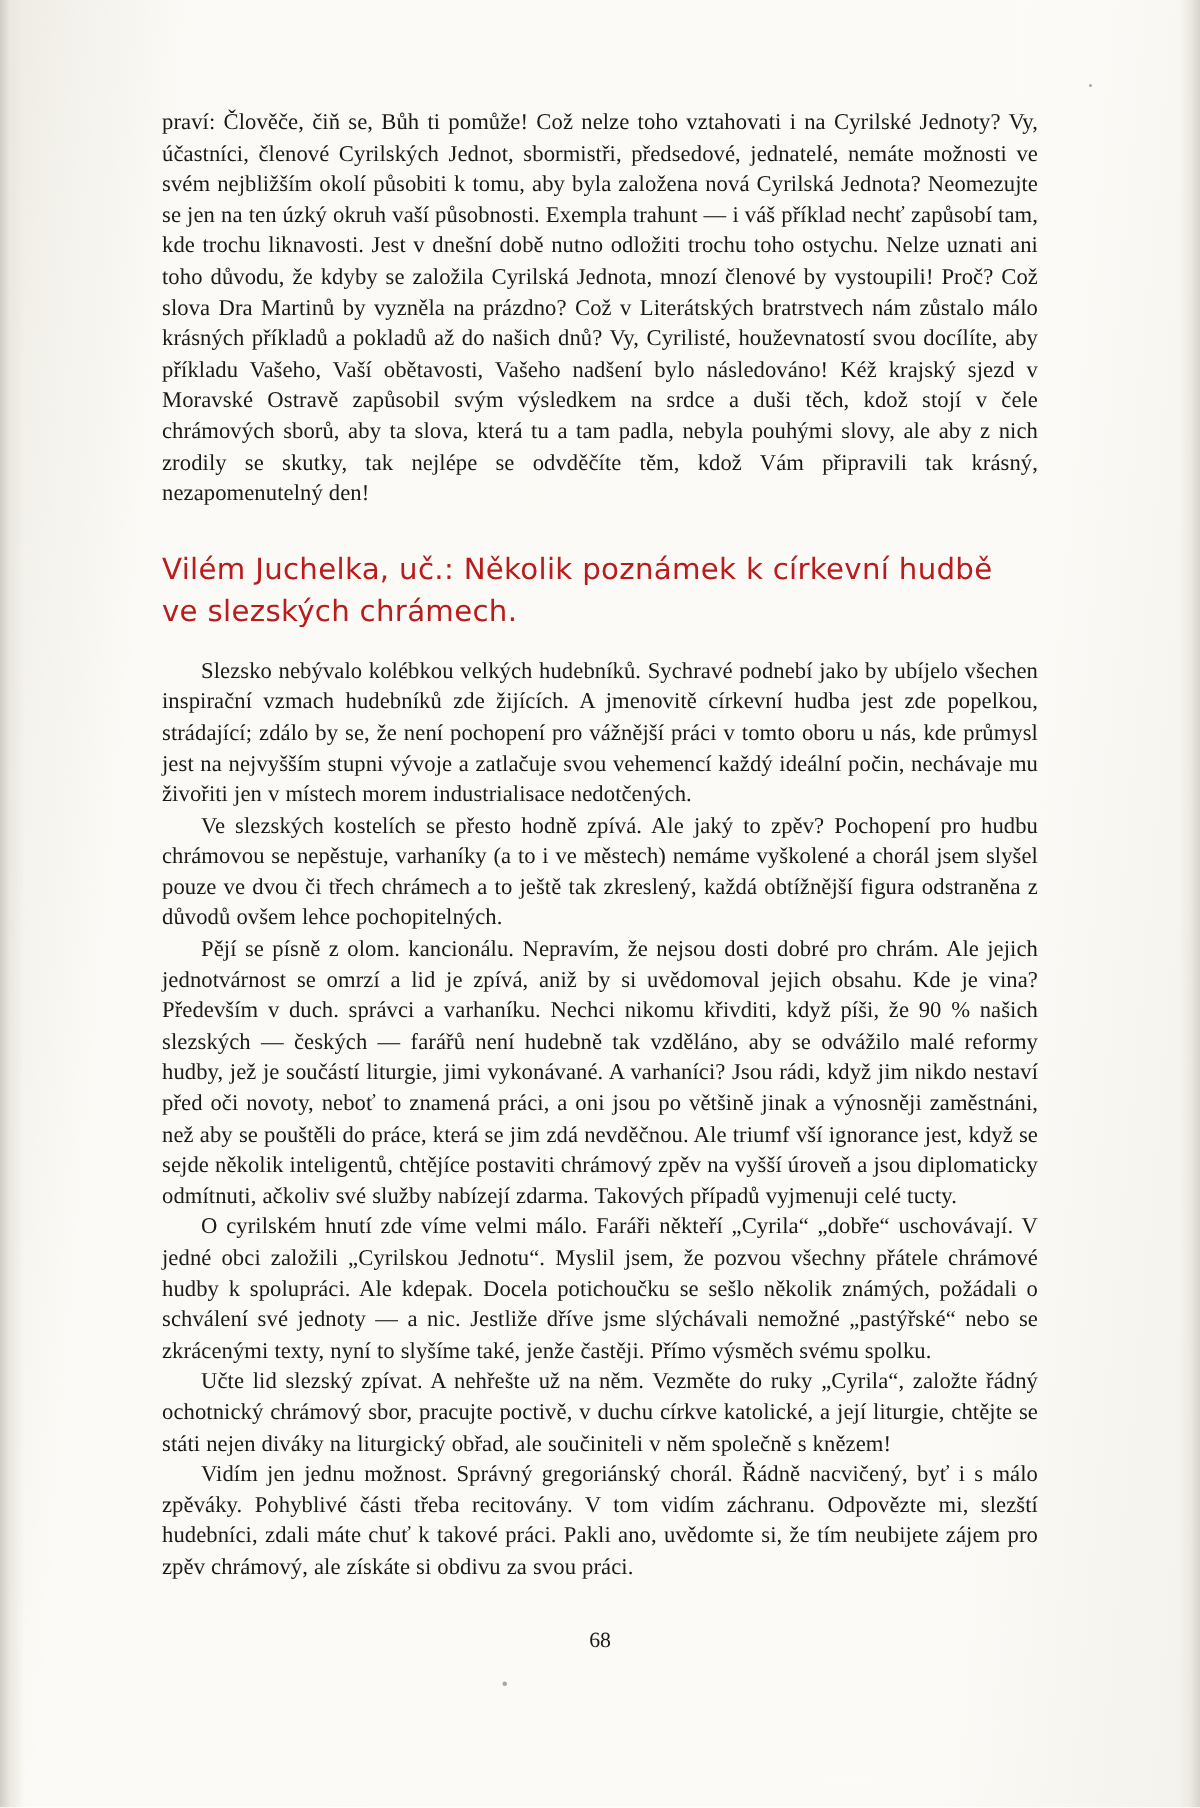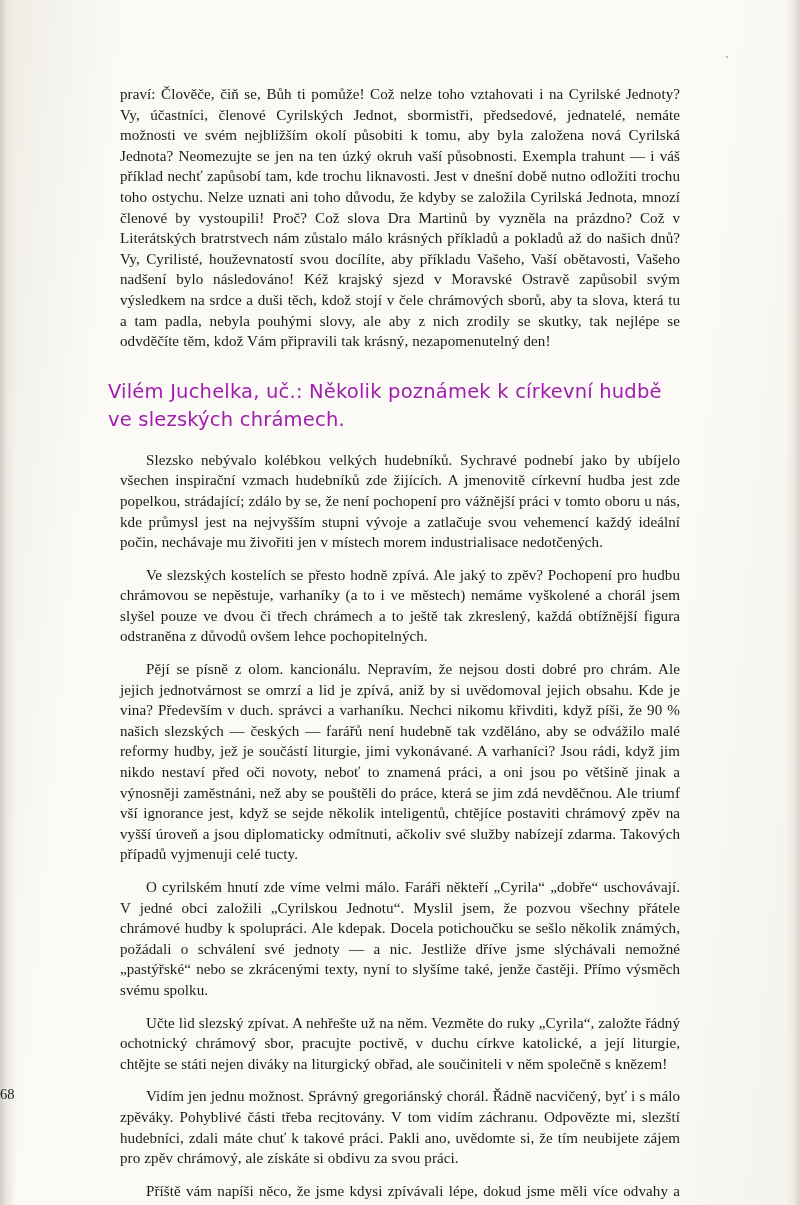--- a/index.html
+++ b/index.html
@@ -45,47 +45,48 @@
     background: linear-gradient(270deg, #d6d4cb 0%, #ebe9e1 45%, rgba(250,249,244,0) 100%);
     pointer-events: none;
   }
   .content {
     position: absolute;
     top: 72px;
     left: 108px;
     width: 584px;
   }
   p.body-par {
-    margin: 12px;
+    margin: 0;
     font-size: 15.1px;
     line-height: 20.6px;
     text-align: justify;
     text-indent: 0;
     letter-spacing: 0.05px;
     word-spacing: 0.2px;
     hyphens: manual;
   }
   p.indent {
     text-indent: 26px;
   }
   h2.section-heading {
     margin: 26px 0 16px 0;
     font-family: "DejaVu Sans", sans-serif;
     font-size: 19.5px;
     line-height: 28px;
     font-weight: 500;
     letter-spacing: 0.2px;
-    color: #a21caf;
+    color: #b91c1c;
     text-align: left;
   }
   .folio {
     position: absolute;
     top: 1086px;
     left: 0;
     width: 800px;
+    text-align: center;
     font-size: 14.5px;
     font-family: "Liberation Serif", serif;
     color: #1a1a1a;
   }
   .speck {
     position: absolute;
     width: 3px; height: 3px;
     background: #8b8a84;
     border-radius: 50%;
     opacity: .75;
@@ -104,21 +105,20 @@
     <p class="body-par">praví: Člověče, čiň se, Bůh ti pomůže! Což nelze toho vztahovati i na Cyrilské Jednoty? Vy, účastníci, členové Cyrilských Jednot, sbormistři, předsedové, jednatelé, nemáte možnosti ve svém nejbližším okolí působiti k tomu, aby byla založena nová Cyrilská Jednota? Neomezujte se jen na ten úzký okruh vaší působnosti. Exempla trahunt — i váš příklad nechť zapůsobí tam, kde trochu liknavosti. Jest v dnešní době nutno odložiti trochu toho ostychu. Nelze uznati ani toho důvodu, že kdyby se založila Cyrilská Jednota, mnozí členové by vystoupili! Proč? Což slova Dra Martinů by vyzněla na prázdno? Což v Literátských bratrstvech nám zůstalo málo krásných příkladů a pokladů až do našich dnů? Vy, Cyrilisté, houževnatostí svou docílíte, aby příkladu Vašeho, Vaší obětavosti, Vašeho nadšení bylo následováno! Kéž krajský sjezd v Moravské Ostravě zapůsobil svým výsledkem na srdce a duši těch, kdož stojí v čele chrámových sborů, aby ta slova, která tu a tam padla, nebyla pouhými slovy, ale aby z nich zrodily se skutky, tak nejlépe se odvděčíte těm, kdož Vám připravili tak krásný, nezapomenutelný den!</p>
 
     <h2 class="section-heading">Vilém Juchelka, uč.: Několik poznámek k církevní hudbě ve slezských chrámech.</h2>
 
     <p class="body-par indent">Slezsko nebývalo kolébkou velkých hudebníků. Sychravé podnebí jako by ubíjelo všechen inspirační vzmach hudebníků zde žijících. A jmenovitě církevní hudba jest zde popelkou, strádající; zdálo by se, že není pochopení pro vážnější práci v tomto oboru u nás, kde průmysl jest na nejvyšším stupni vývoje a zatlačuje svou vehemencí každý ideální počin, nechávaje mu živořiti jen v místech morem industrialisace nedotčených.</p>
     <p class="body-par indent">Ve slezských kostelích se přesto hodně zpívá. Ale jaký to zpěv? Pochopení pro hudbu chrámovou se nepěstuje, varhaníky (a to i ve městech) nemáme vyškolené a chorál jsem slyšel pouze ve dvou či třech chrámech a to ještě tak zkreslený, každá obtížnější figura odstraněna z důvodů ovšem lehce pochopitelných.</p>
     <p class="body-par indent">Pějí se písně z olom. kancionálu. Nepravím, že nejsou dosti dobré pro chrám. Ale jejich jednotvárnost se omrzí a lid je zpívá, aniž by si uvědomoval jejich obsahu. Kde je vina? Především v duch. správci a varhaníku. Nechci nikomu křivditi, když píši, že 90 % našich slezských — českých — farářů není hudebně tak vzděláno, aby se odvážilo malé reformy hudby, jež je součástí liturgie, jimi vykonávané. A varhaníci? Jsou rádi, když jim nikdo nestaví před oči novoty, neboť to znamená práci, a oni jsou po většině jinak a výnosněji zaměstnáni, než aby se pouštěli do práce, která se jim zdá nevděčnou. Ale triumf vší ignorance jest, když se sejde několik inteligentů, chtějíce postaviti chrámový zpěv na vyšší úroveň a jsou diplomaticky odmítnuti, ačkoliv své služby nabízejí zdarma. Takových případů vyjmenuji celé tucty.</p>
     <p class="body-par indent">O cyrilském hnutí zde víme velmi málo. Faráři někteří „Cyrila“ „dobře“ uschovávají. V jedné obci založili „Cyrilskou Jednotu“. Myslil jsem, že pozvou všechny přátele chrámové hudby k spolupráci. Ale kdepak. Docela potichoučku se sešlo několik známých, požádali o schválení své jednoty — a nic. Jestliže dříve jsme slýchávali nemožné „pastýřské“ nebo se zkrácenými texty, nyní to slyšíme také, jenže častěji. Přímo výsměch svému spolku.</p>
     <p class="body-par indent">Učte lid slezský zpívat. A nehřešte už na něm. Vezměte do ruky „Cyrila“, založte řádný ochotnický chrámový sbor, pracujte poctivě, v duchu církve katolické, a její liturgie, chtějte se státi nejen diváky na liturgický obřad, ale součiniteli v něm společně s knězem!</p>
     <p class="body-par indent">Vidím jen jednu možnost. Správný gregoriánský chorál. Řádně nacvičený, byť i s málo zpěváky. Pohyblivé části třeba recitovány. V tom vidím záchranu. Odpovězte mi, slezští hudebníci, zdali máte chuť k takové práci. Pakli ano, uvědomte si, že tím neubijete zájem pro zpěv chrámový, ale získáte si obdivu za svou práci.</p>
-    <p class="body-par indent">Příště vám napíši něco, že jsme kdysi zpívávali lépe, dokud jsme měli více odvahy a chuti.</p>
 
   </div>
 
   <div class="folio">68</div>
 
   <div class="speck" style="top:1121px; left:335px;"></div>
   <div class="speck" style="top:56px; left:726px; width:2px; height:2px;"></div>
 </div>
 
 </body></html>

